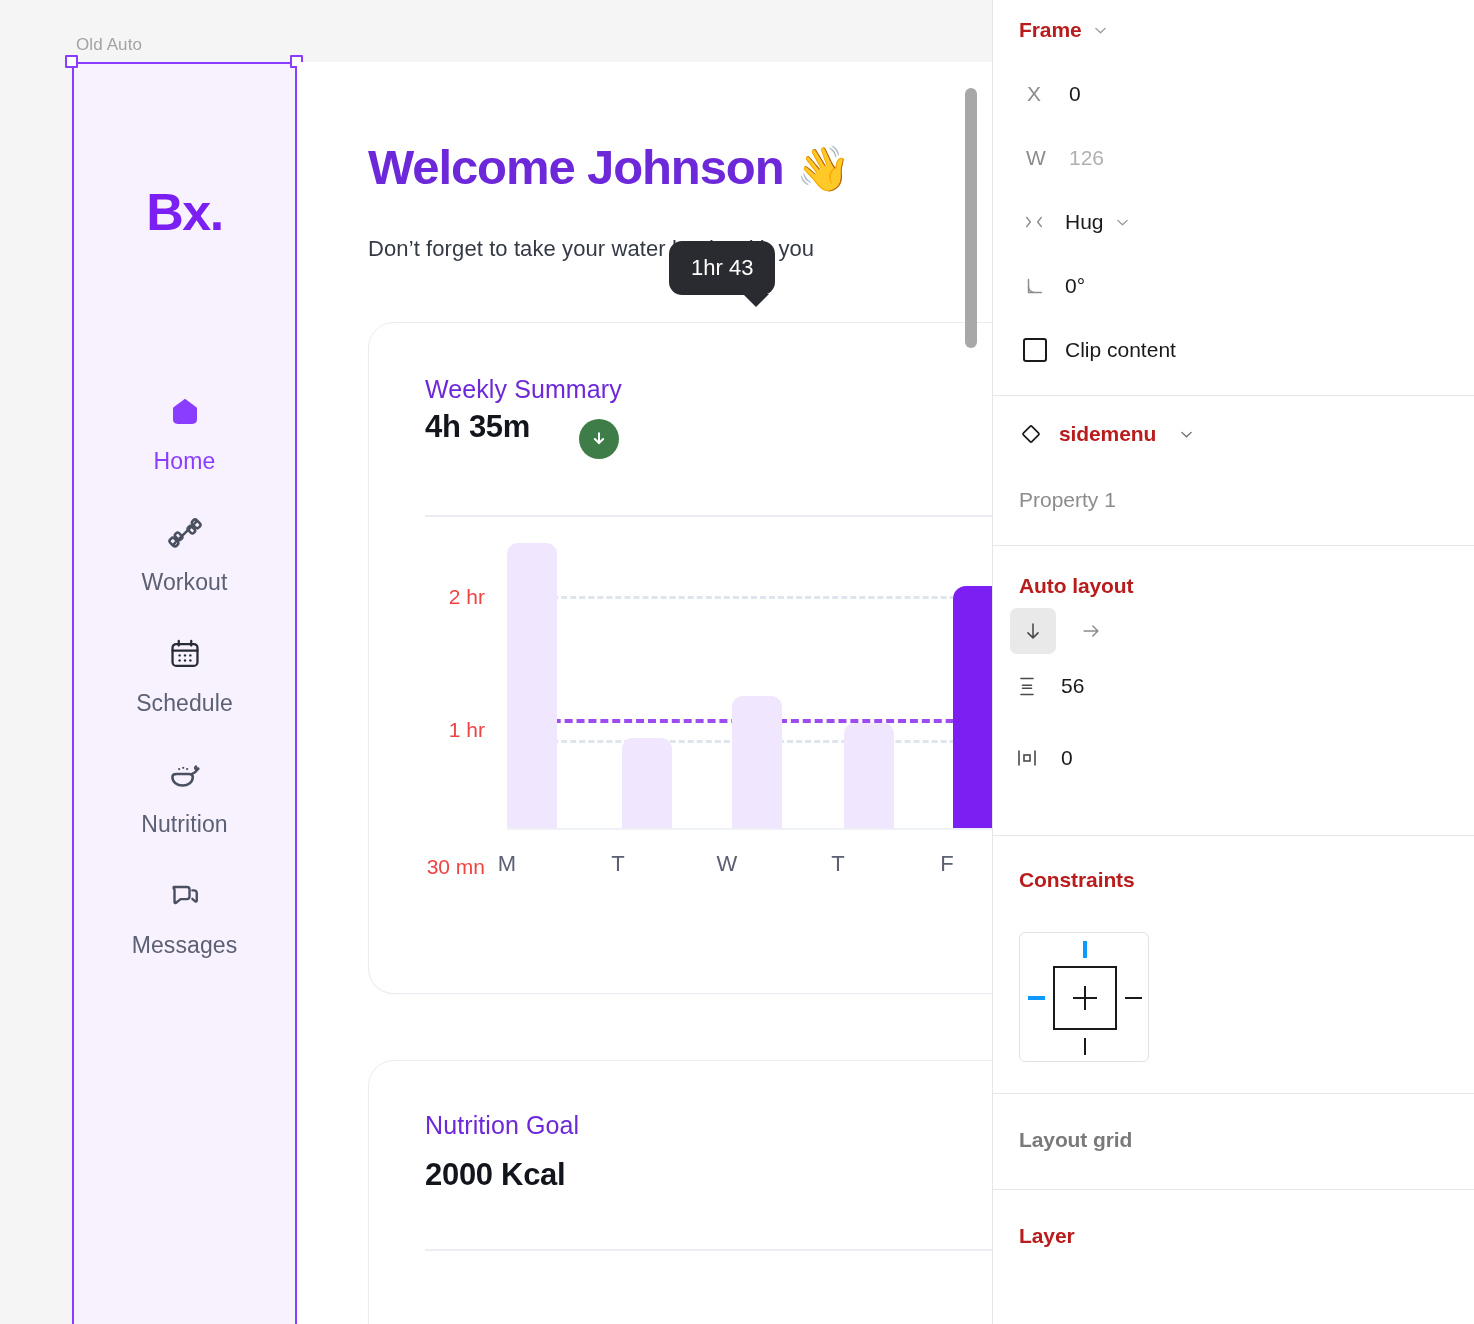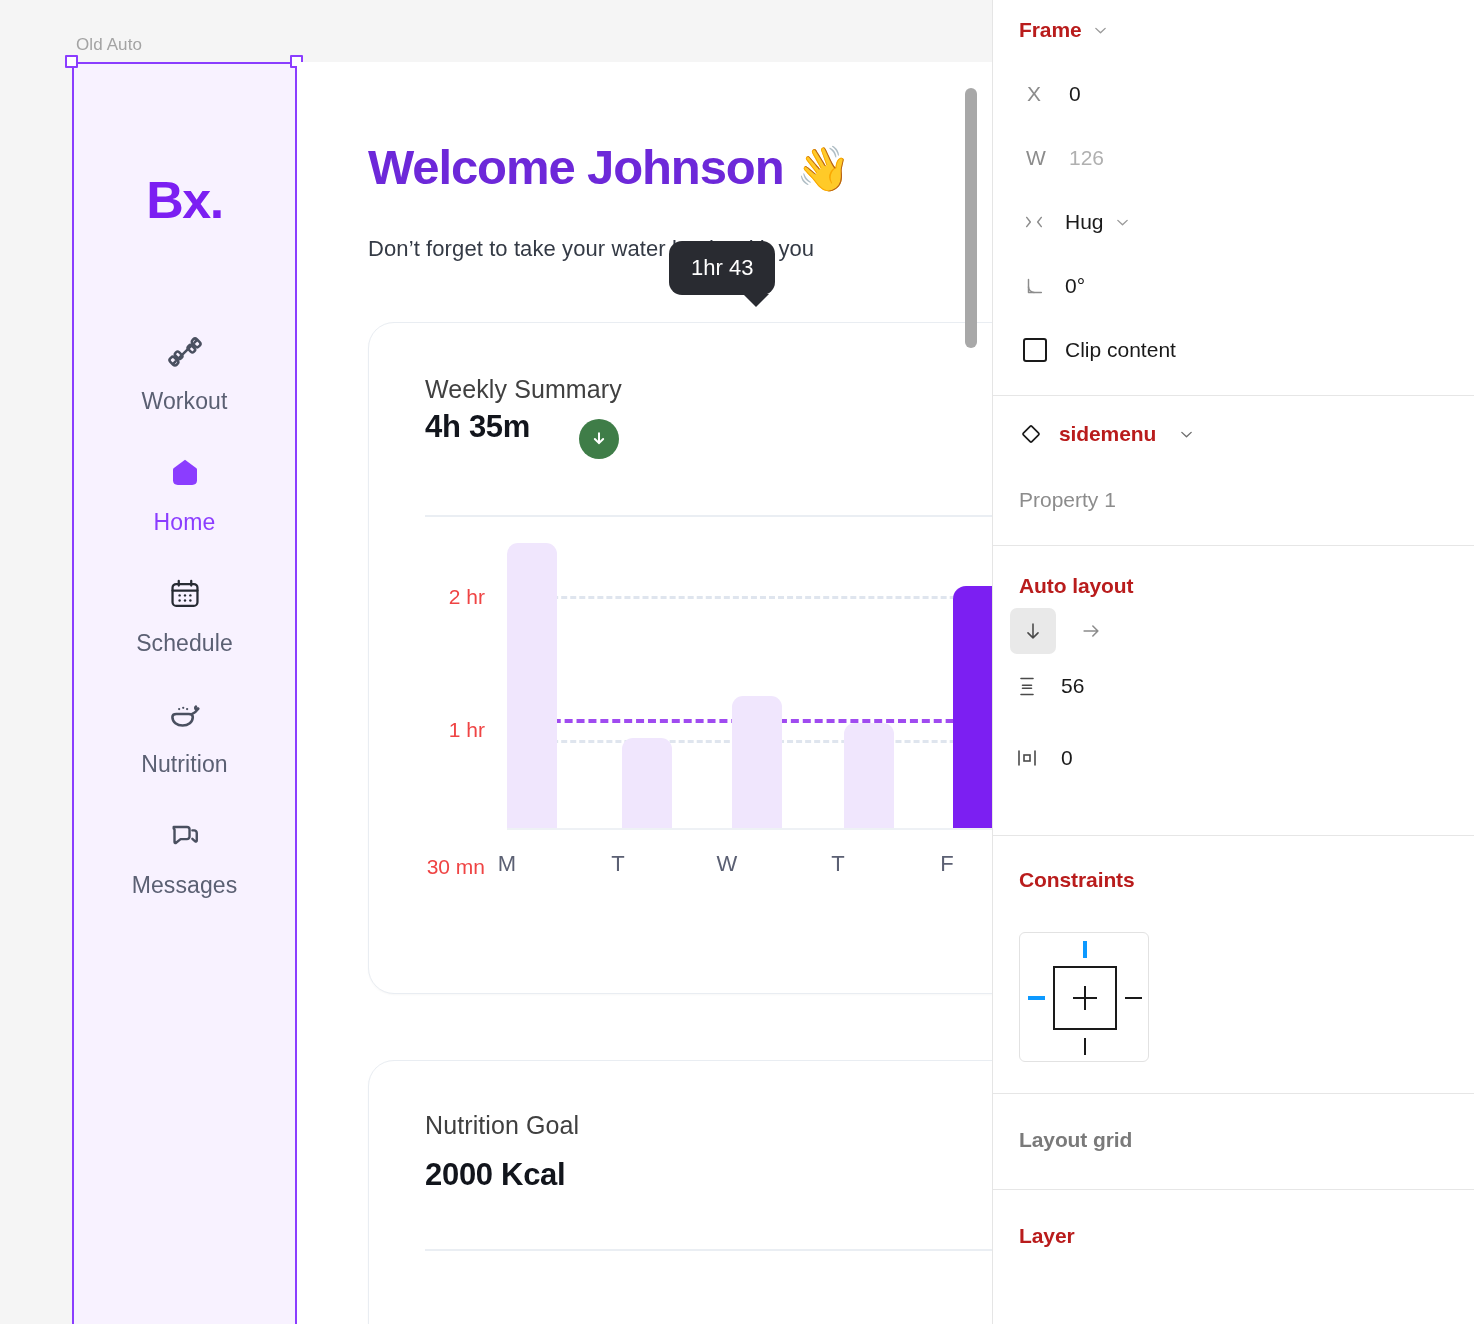--- a/index.html
+++ b/index.html
@@ -41,23 +41,23 @@
   .handle {
     position: absolute; width: 13px; height: 13px;
     background: #ffffff; border: 2px solid #8b3dff;
     border-radius: 1px;
   }
   .handle.tl { left: 65px; top: 55px; }
   .handle.tr { left: 290px; top: 55px; }
 
   
   .sidebar {
-    position: absolute; left: 74px; top: 52px;
+    position: absolute; left: 74px; top: 64px;
     width: 221px; height: 1006px;
-    display: flex; flex-direction: column; align-items: center;
+    display: flex; flex-direction: column; align-items: center; gap: 48px;
   }
   .logo {
     margin-top: 122px;
     font-size: 52px; font-weight: 700; color: #7c1ff2;
     letter-spacing: -1.5px; line-height: 1;
   }
   .nav { margin-top: 108px; width: 100%; }
   .nav-item {
     display: flex; flex-direction: column; align-items: center;
     margin-bottom: 40px; cursor: pointer;
@@ -90,21 +90,21 @@
     background: #ffffff;
     border: 1px solid #e9edf2;
     border-radius: 26px;
     box-shadow: 0 1px 2px rgba(16,24,40,.03);
   }
   #card-weekly { top: 260px; width: 700px; height: 672px; }
   #card-nutrition { top: 998px; width: 700px; height: 420px; }
 
   .card-eyebrow {
     position: absolute; left: 56px; font-size: 25px;
-    color: #404040; letter-spacing: .1px; white-space: nowrap;
+    color: #6d28d9; letter-spacing: .1px; white-space: nowrap;
   }
   .card-value {
     position: absolute; left: 56px; font-size: 31px; font-weight: 700;
     color: #12151c; letter-spacing: -.3px; white-space: nowrap;
   }
   .badge-down {
     position: absolute; width: 40px; height: 40px; border-radius: 50%;
     background: #3f7d48; display: flex; align-items: center; justify-content: center;
   }
   .card-divider {
@@ -213,42 +213,42 @@
     <div class="sel-frame"></div>
     <div class="frame-label">Old Auto</div>
     <div class="handle tl"></div>
     <div class="handle tr"></div>
 
     <div class="sidebar">
       <div class="logo">Bx.</div>
 
       <div class="nav">
 
+        <div class="nav-item active">
+          <span class="nav-icon">
+            <svg width="36" height="36" viewBox="0 0 24 24">
+              <path d="M12 3.2 4.6 8.6c-.6.44-.6.9-.6 1.7v6.6c0 2.1 1.1 3.1 3.2 3.1h9.6c2.1 0 3.2-1 3.2-3.1V10.3c0-.8 0-1.26-.6-1.7L12 3.2z" fill="#8b3dff"></path>
+            </svg>
+          </span>
+          <span class="nav-label">Home</span>
+        </div>
+
         <div class="nav-item">
           <span class="nav-icon">
             <svg width="36" height="36" viewBox="0 0 24 24" fill="none" stroke="#4a5060" stroke-width="1.7" stroke-linecap="round" stroke-linejoin="round">
               <path d="M5.7 18.3 4.3 19.7"></path>
                 <path d="M19.7 4.3 18.3 5.7"></path>
               <rect x="2.6" y="15.1" width="4" height="6" rx="1.6" transform="rotate(-45 4.6 18.1)"></rect>
               <rect x="17.4" y="2.9" width="4" height="6" rx="1.6" transform="rotate(-45 19.4 5.9)"></rect>
               <path d="M8.2 15.8 15.8 8.2"></path>
               <rect x="6.1" y="11.6" width="3.3" height="5.2" rx="1.3" transform="rotate(-45 7.75 14.2)"></rect>
               <rect x="14.6" y="7.2" width="3.3" height="5.2" rx="1.3" transform="rotate(-45 16.25 9.8)"></rect>
             </svg>
           </span>
           <span class="nav-label">Workout</span>
-        </div>
-
-        <div class="nav-item active">
-          <span class="nav-icon">
-            <svg width="36" height="36" viewBox="0 0 24 24">
-              <path d="M12 3.2 4.6 8.6c-.6.44-.6.9-.6 1.7v6.6c0 2.1 1.1 3.1 3.2 3.1h9.6c2.1 0 3.2-1 3.2-3.1V10.3c0-.8 0-1.26-.6-1.7L12 3.2z" fill="#8b3dff"></path>
-            </svg>
-          </span>
-          <span class="nav-label">Home</span>
         </div>
 
         <div class="nav-item">
           <span class="nav-icon">
             <svg width="34" height="34" viewBox="0 0 24 24" fill="none" stroke="#272b33" stroke-width="1.6" stroke-linecap="round">
               <rect x="3.2" y="5" width="17.6" height="15.4" rx="2.6"></rect>
               <path d="M7.6 2.8v3.2M16.4 2.8v3.2M3.2 9.6h17.6"></path>
               <circle cx="8.2" cy="13" r=".85" fill="#272b33" stroke="none"></circle>
               <circle cx="12" cy="13" r=".85" fill="#272b33" stroke="none"></circle>
               <circle cx="15.8" cy="13" r=".85" fill="#272b33" stroke="none"></circle>

